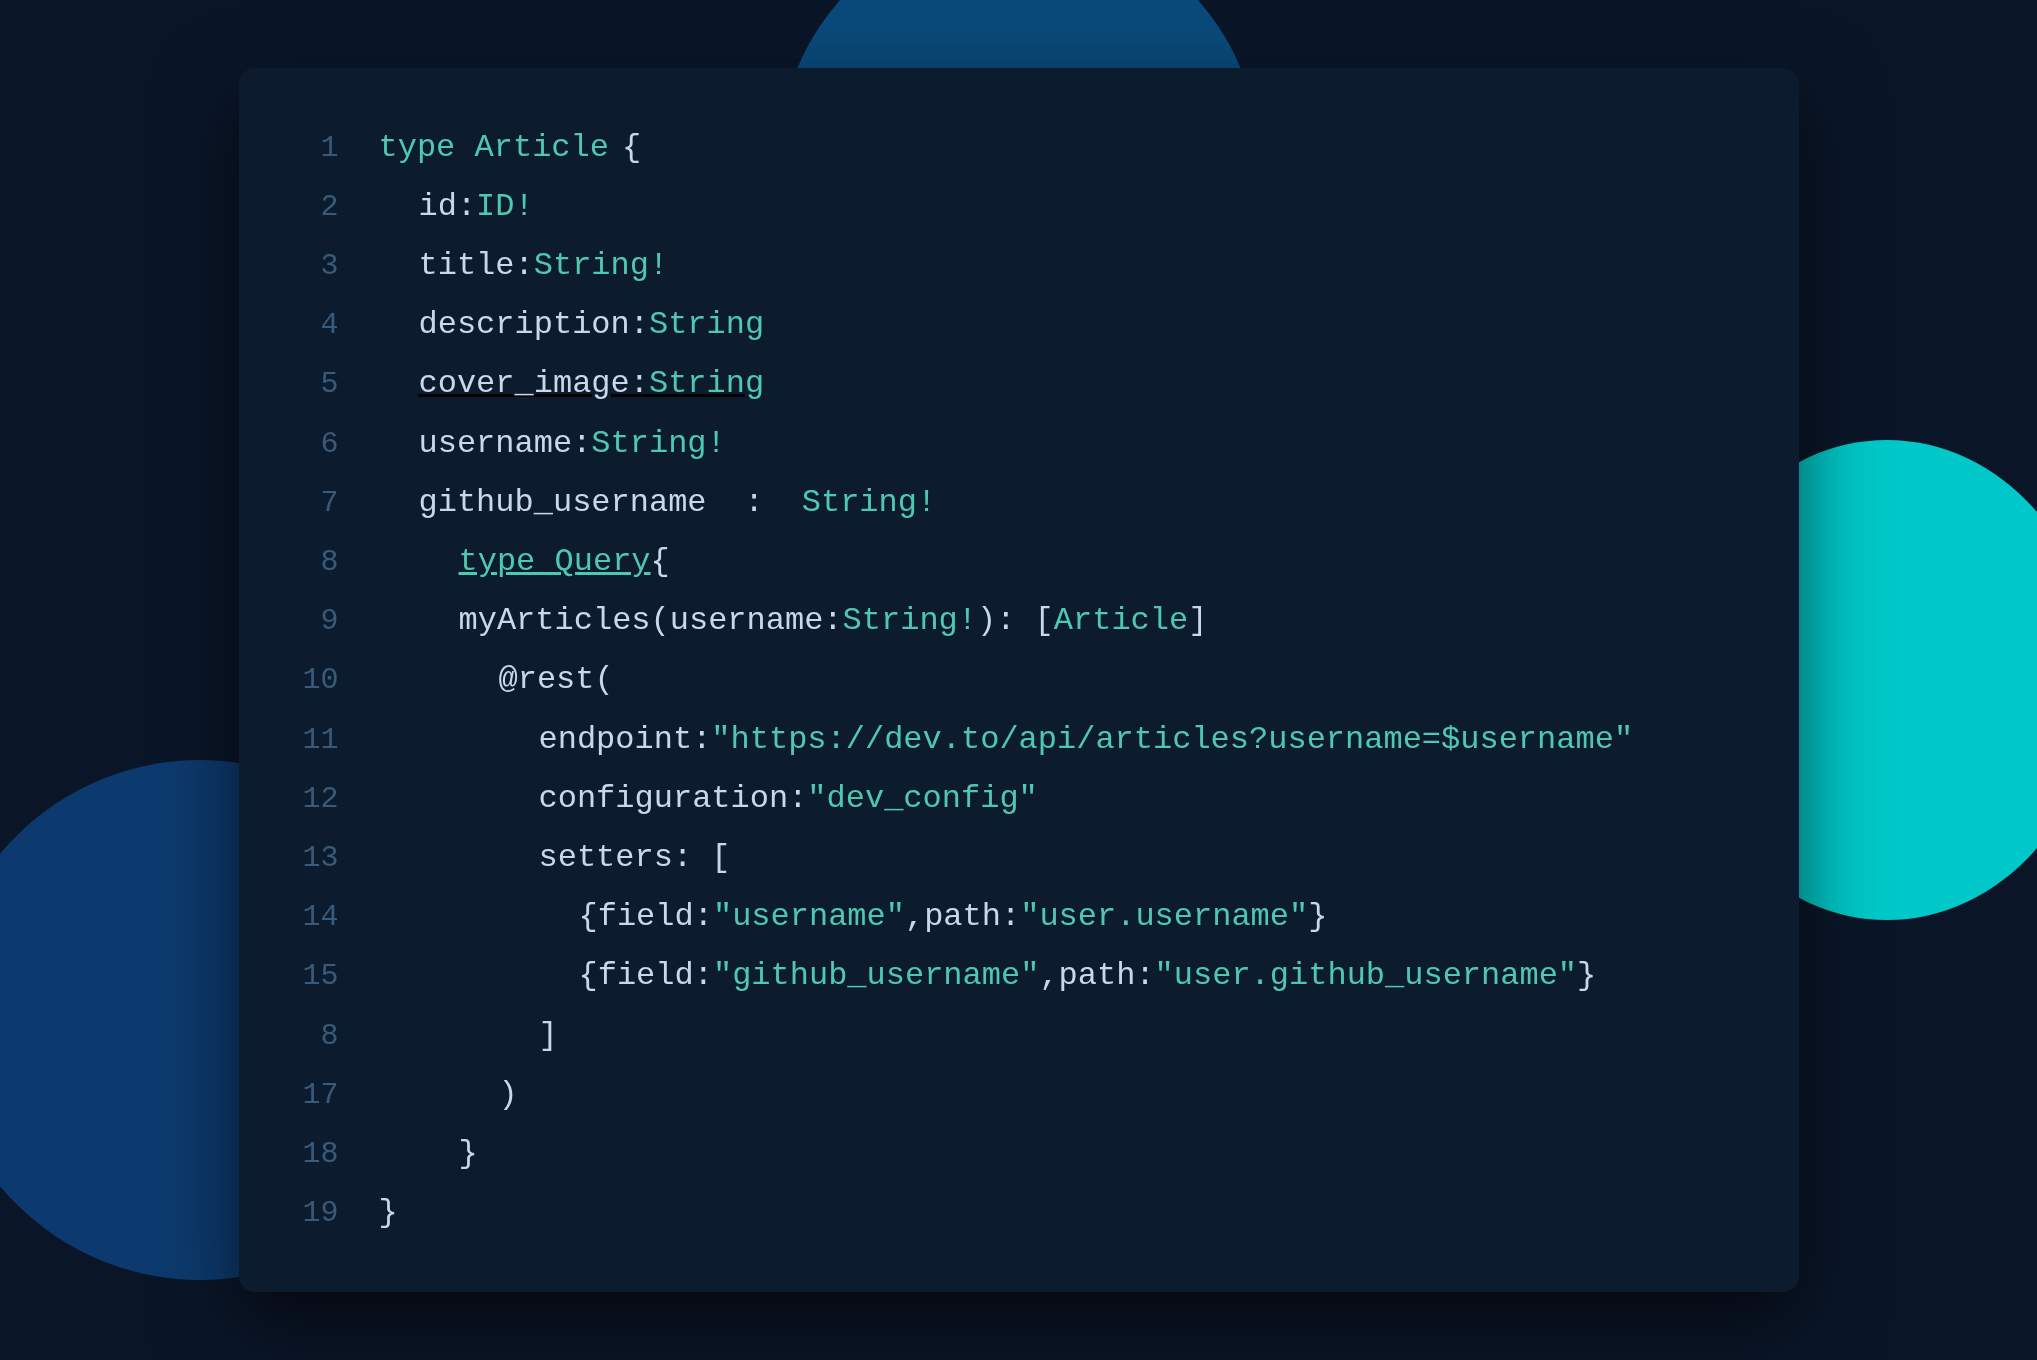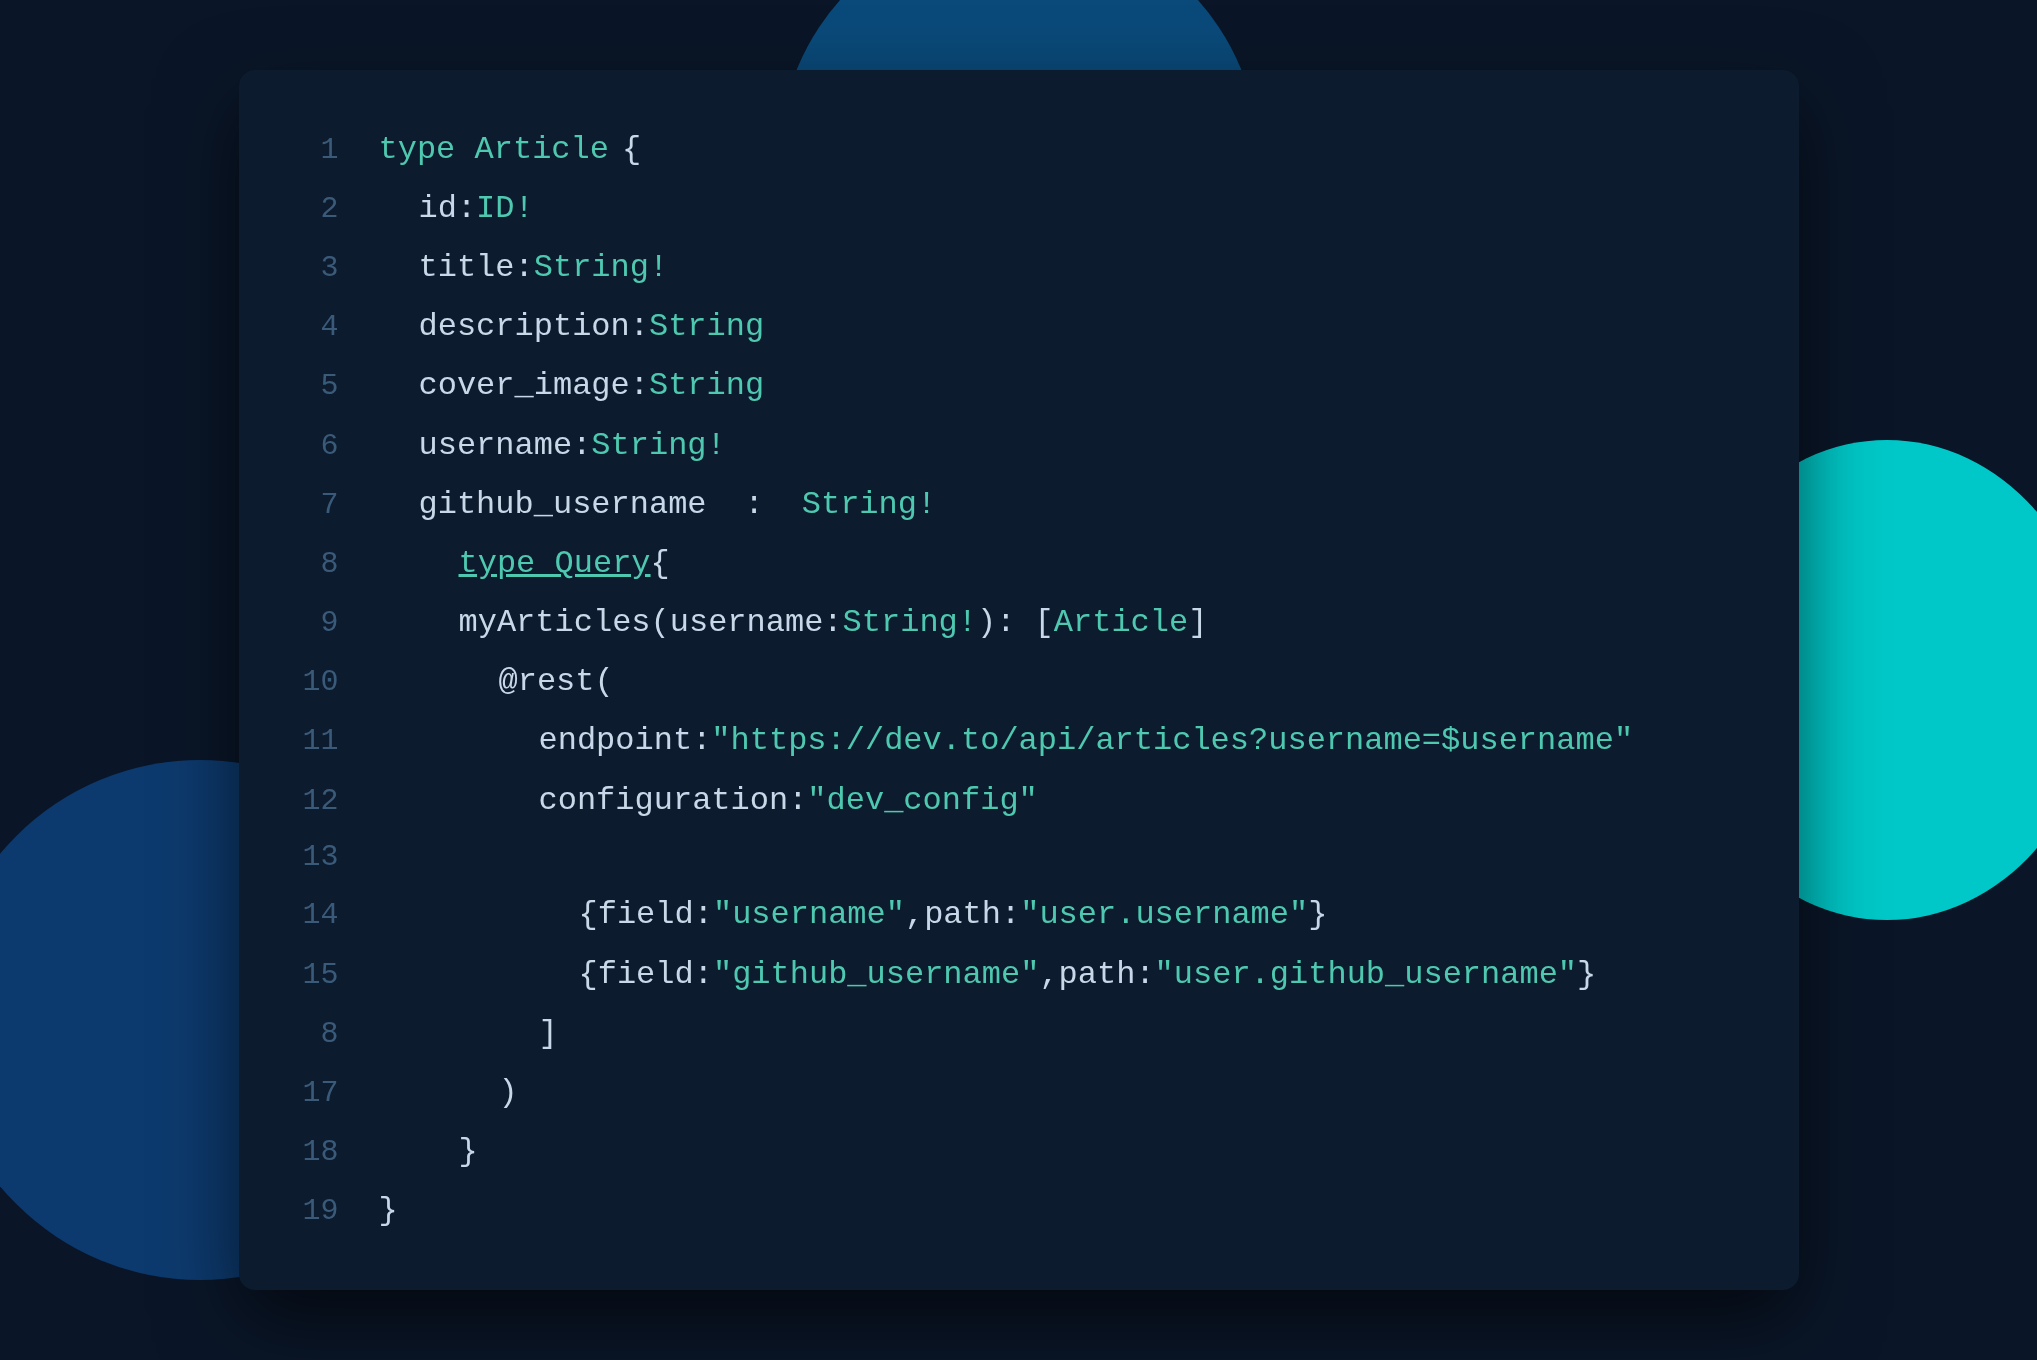--- a/index.html
+++ b/index.html
@@ -131,21 +131,21 @@
       <div class="code-line">
         <span class="line-number">4</span>
         <span class="code-content" style="padding-left: 40px;">
           <span style="color: rgb(200, 216, 232);">description</span>
           <span style="color: rgb(200, 216, 232);">: </span>
           <span style="color: rgb(78, 201, 176);">String</span>
         </span>
       </div>
       <div class="code-line">
         <span class="line-number">5</span>
-        <span class="code-content" style="padding-left: 40px;">
+        <span class="code-content" style="padding-left: 40px; text-decoration: underline;">
           <span style="color: rgb(200, 216, 232);">cover_image</span>
           <span style="color: rgb(200, 216, 232);">: </span>
           <span style="color: rgb(78, 201, 176);">String</span>
         </span>
       </div>
       <div class="code-line">
         <span class="line-number">6</span>
         <span class="code-content" style="padding-left: 40px;">
           <span style="color: rgb(200, 216, 232);">username</span>
           <span style="color: rgb(200, 216, 232);">: </span>
@@ -198,20 +198,24 @@
       <div class="code-line">
         <span class="line-number">12</span>
         <span class="code-content" style="padding-left: 160px;">
           <span style="color: rgb(200, 216, 232);">configuration</span>
           <span style="color: rgb(200, 216, 232);">: </span>
           <span style="color: rgb(78, 201, 176);">"dev_config"</span>
         </span>
       </div>
       <div class="code-line">
         <span class="line-number">13</span>
+        <span class="code-content" style="padding-left: 160px;">
+          <span style="color: rgb(200, 216, 232);">setters</span>
+          <span style="color: rgb(200, 216, 232);">: [</span>
+        </span>
       </div>
       <div class="code-line">
         <span class="line-number">14</span>
         <span class="code-content" style="padding-left: 200px;">
           <span style="color: rgb(200, 216, 232);">{ </span>
           <span style="color: rgb(200, 216, 232);">field</span>
           <span style="color: rgb(200, 216, 232);">: </span>
           <span style="color: rgb(78, 201, 176);">"username"</span>
           <span style="color: rgb(200, 216, 232);">, </span>
           <span style="color: rgb(200, 216, 232);">path</span>

